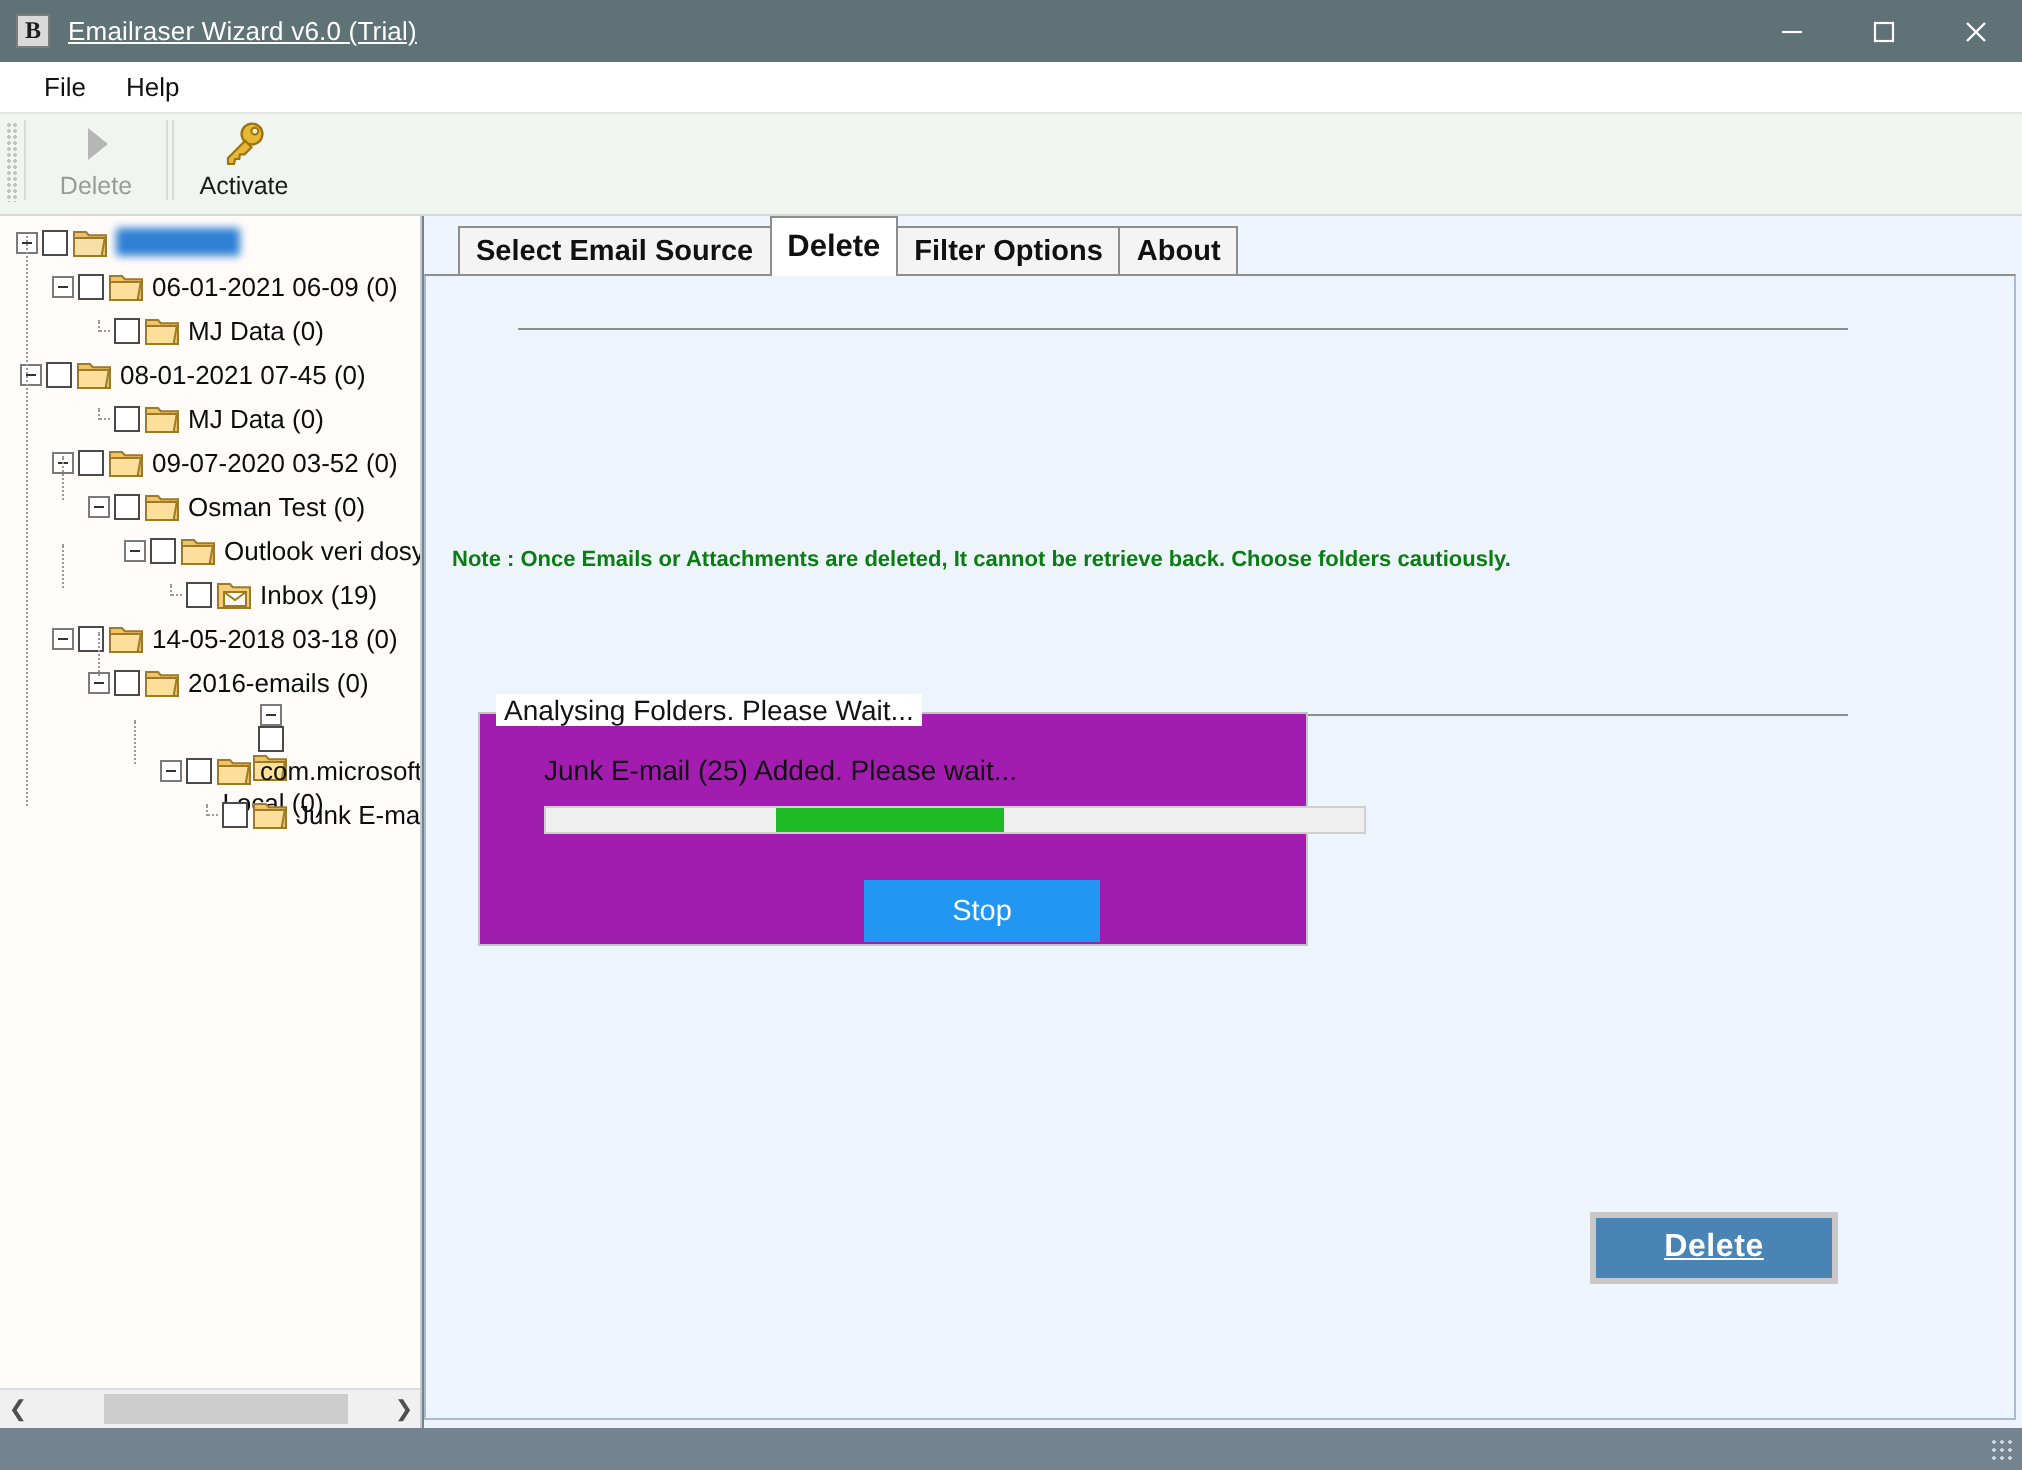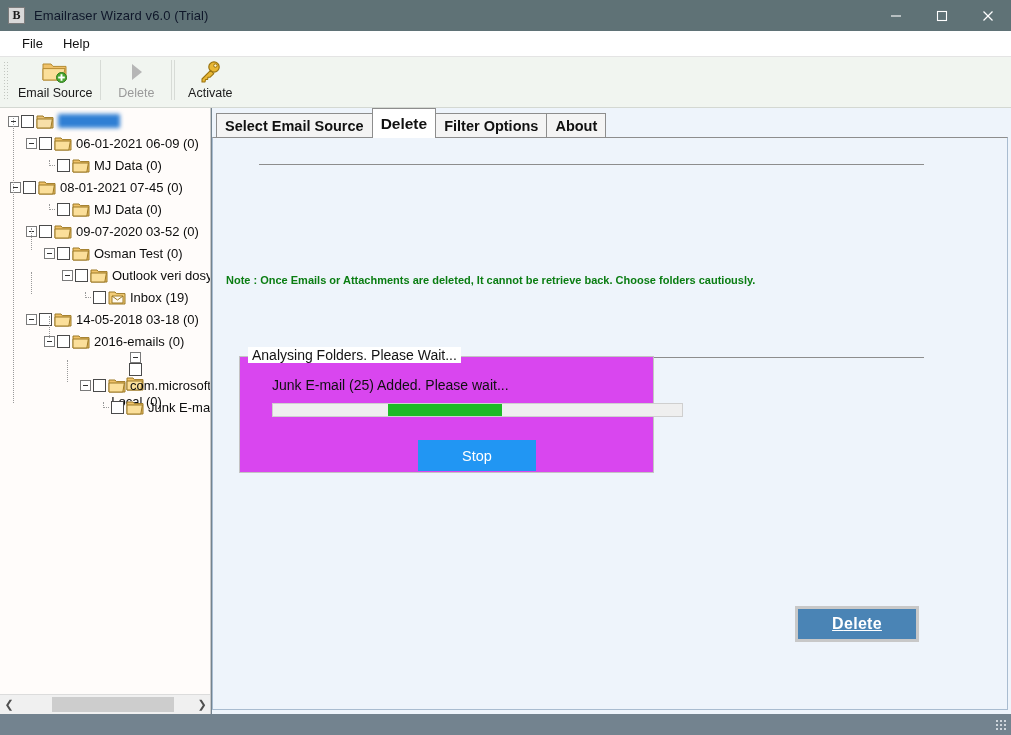--- a/index.html
+++ b/index.html
@@ -37,23 +37,24 @@
     box-sizing: border-box;
     color: #1d1d1d;
     font-size: 12px;
     font-weight: bold;
     line-height: 15px;
     text-align: center;
     font-family: "Liberation Serif", serif;
   }
   .title-text {
     margin-left: 9px;
-    color: #0f172a;
+    color: #ffffff;
     font-size: 13px;
     letter-spacing: .1px;
+    text-decoration: underline;
   }
   .title-buttons {
     position: absolute;
     right: 0; top: 0;
     height: 31px;
     display: flex;
   }
   .title-btn {
     width: 46px; height: 31px;
     display: flex;
@@ -250,21 +251,21 @@
     left: 212px; top: 0;
     width: 799px; height: 606px;
     background: #eef4fb;
   }
   .tabstrip {
     position: absolute;
     left: 0; top: 2px;
     height: 28px;
     display: flex;
     align-items: flex-end;
-    padding-left: 4px;
+    padding-left: 17px;
   }
   .tab {
     height: 25px;
     padding: 0 8px;
     background: #f4f4f4;
     border: 1px solid #8d8d8d;
     border-bottom: none;
     box-sizing: border-box;
     display: flex;
     align-items: center;
@@ -303,21 +304,21 @@
     font-weight: bold;
     color: #0a7d12;
     white-space: nowrap;
   }
 
   
   .groupbox {
     position: absolute;
     left: 26px; top: 218px;
     width: 415px; height: 117px;
-    background: #d946ef;
+    background: #a21caf;
     border: 1px solid #c3c3c3;
     box-sizing: border-box;
   }
   .gb-legend {
     position: absolute;
     left: 8px; top: -10px;
     background: #ffffff;
     padding: 0 4px;
     font-size: 14px;
     color: #131313;
@@ -342,21 +343,21 @@
   }
   .pbar-chunk {
     position: absolute;
     top: 0; bottom: 0;
     left: 28%;
     width: 28%;
     background: #1eba26;
   }
   .stop-btn {
     position: absolute;
-    left: 178px; top: 83px;
+    left: 192px; top: 83px;
     width: 118px; height: 31px;
     background: #2196f3;
     border: none;
     color: #ffffff;
     font-size: 14.5px;
     font-family: "Liberation Sans", sans-serif;
     display: flex;
     align-items: center;
     justify-content: center;
   }
@@ -418,32 +419,20 @@
   </div>
 
   <div class="menubar">
     <div class="menu-item">File</div>
     <div class="menu-item">Help</div>
   </div>
 
   <div class="toolbar">
     <div class="tb-grip"></div>
 
-    <div class="tb-btn">
-      <div class="tb-ico">
-        <svg width="28" height="24" viewBox="0 0 28 24">
-          <path d="M2 4 h8 l2 2.4 h13 v13.6 H2 Z" fill="#f0c269" stroke="#b58b32" stroke-width="1"></path>
-          <path d="M2 8.6 h22 l-2.6 11.4 H2 Z" fill="#fbdf9a" stroke="#b58b32" stroke-width="1"></path>
-          <circle cx="20.5" cy="17.5" r="5" fill="#4aa832" stroke="#2f7a1c" stroke-width="1"></circle>
-          <line x1="20.5" y1="14.2" x2="20.5" y2="20.8" stroke="#ffffff" stroke-width="1.9"></line>
-          <line x1="17.2" y1="17.5" x2="23.8" y2="17.5" stroke="#ffffff" stroke-width="1.9"></line>
-        </svg>
-      </div>
-      <div class="tb-label">Email Source</div>
-    </div>
 
     <div class="tb-sep"></div>
 
     <div class="tb-btn disabled">
       <div class="tb-ico">
         <svg width="22" height="24" viewBox="0 0 22 24">
             <path d="M7 4 L17 12 L7 20 Z" fill="#b6b6b6"></path>
           </svg>
       </div>
       <div class="tb-label">Delete</div>

